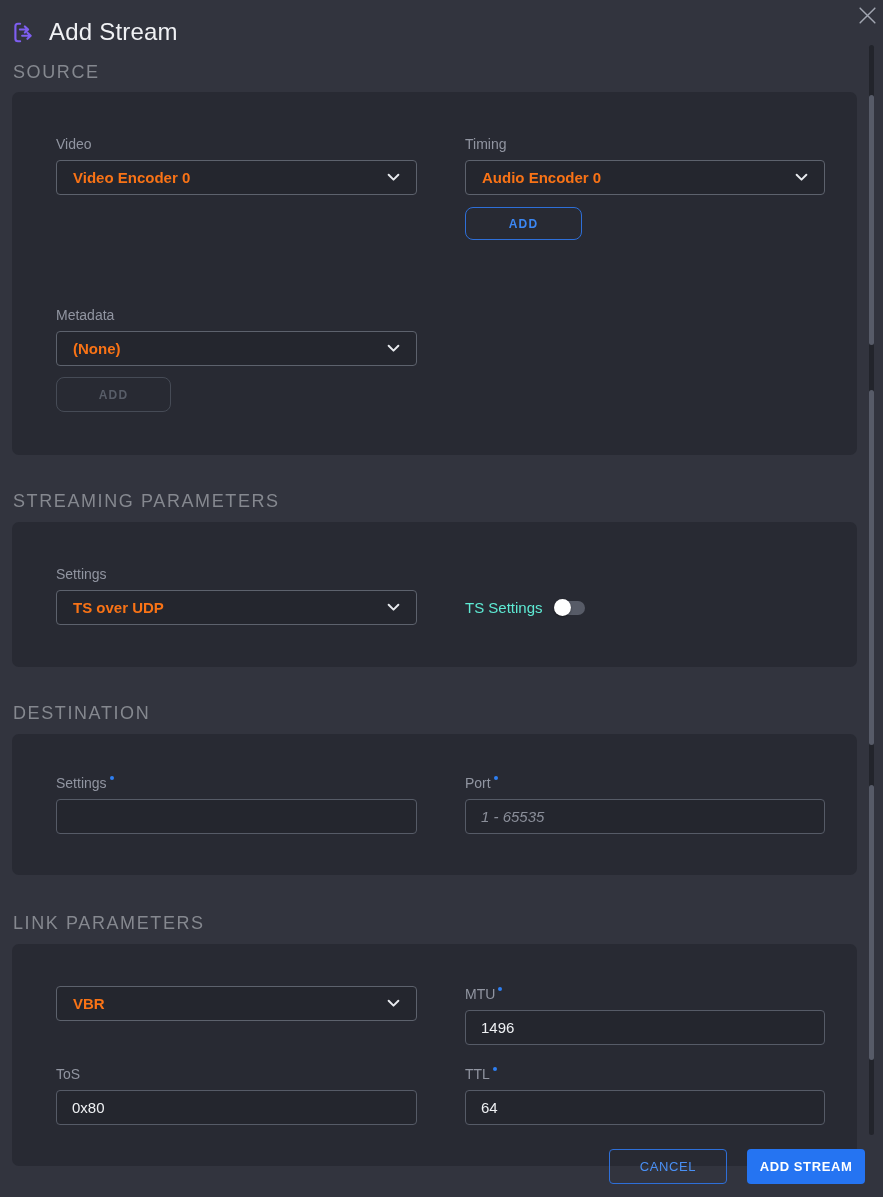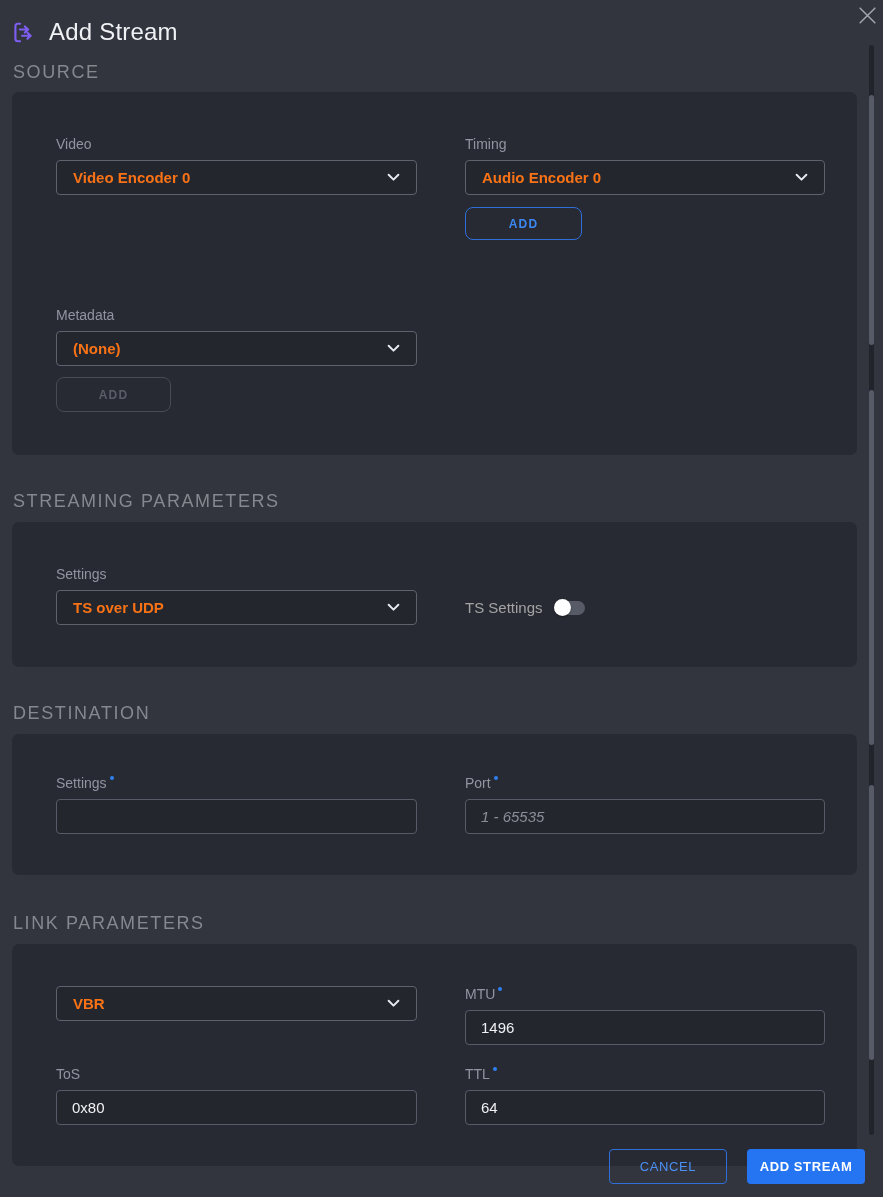--- a/index.html
+++ b/index.html
@@ -69,21 +69,21 @@
   .btn-outline-sm.disabled {
     margin-top:11px; width:115px; height:35px;
     border-color:#464b56; color:#585d68; cursor:default;
   }
 
   .row-gap { margin-top:67px; }
   .row-gap-sm { margin-top:21px; }
 
   
   .toggle-row { display:flex; align-items:center; height:35px; margin-top:24px; }
-  .toggle-label { font-size:15px; color:#a3a3a3; margin-right:12px; }
+  .toggle-label { font-size:15px; color:#5eead4; margin-right:12px; }
   .toggle { position:relative; width:30px; height:14px; border-radius:7px; background:#575b67; cursor:pointer; }
   .toggle .knob {
     position:absolute; left:-1px; top:-2px; width:17px; height:17px; border-radius:50%;
     background:#ffffff; box-shadow:0 1px 2px rgba(0,0,0,0.4);
   }
 
   
   .footer {
     position:absolute; left:0; top:1149px; width:865px;
     display:flex; justify-content:flex-end; gap:20px;

